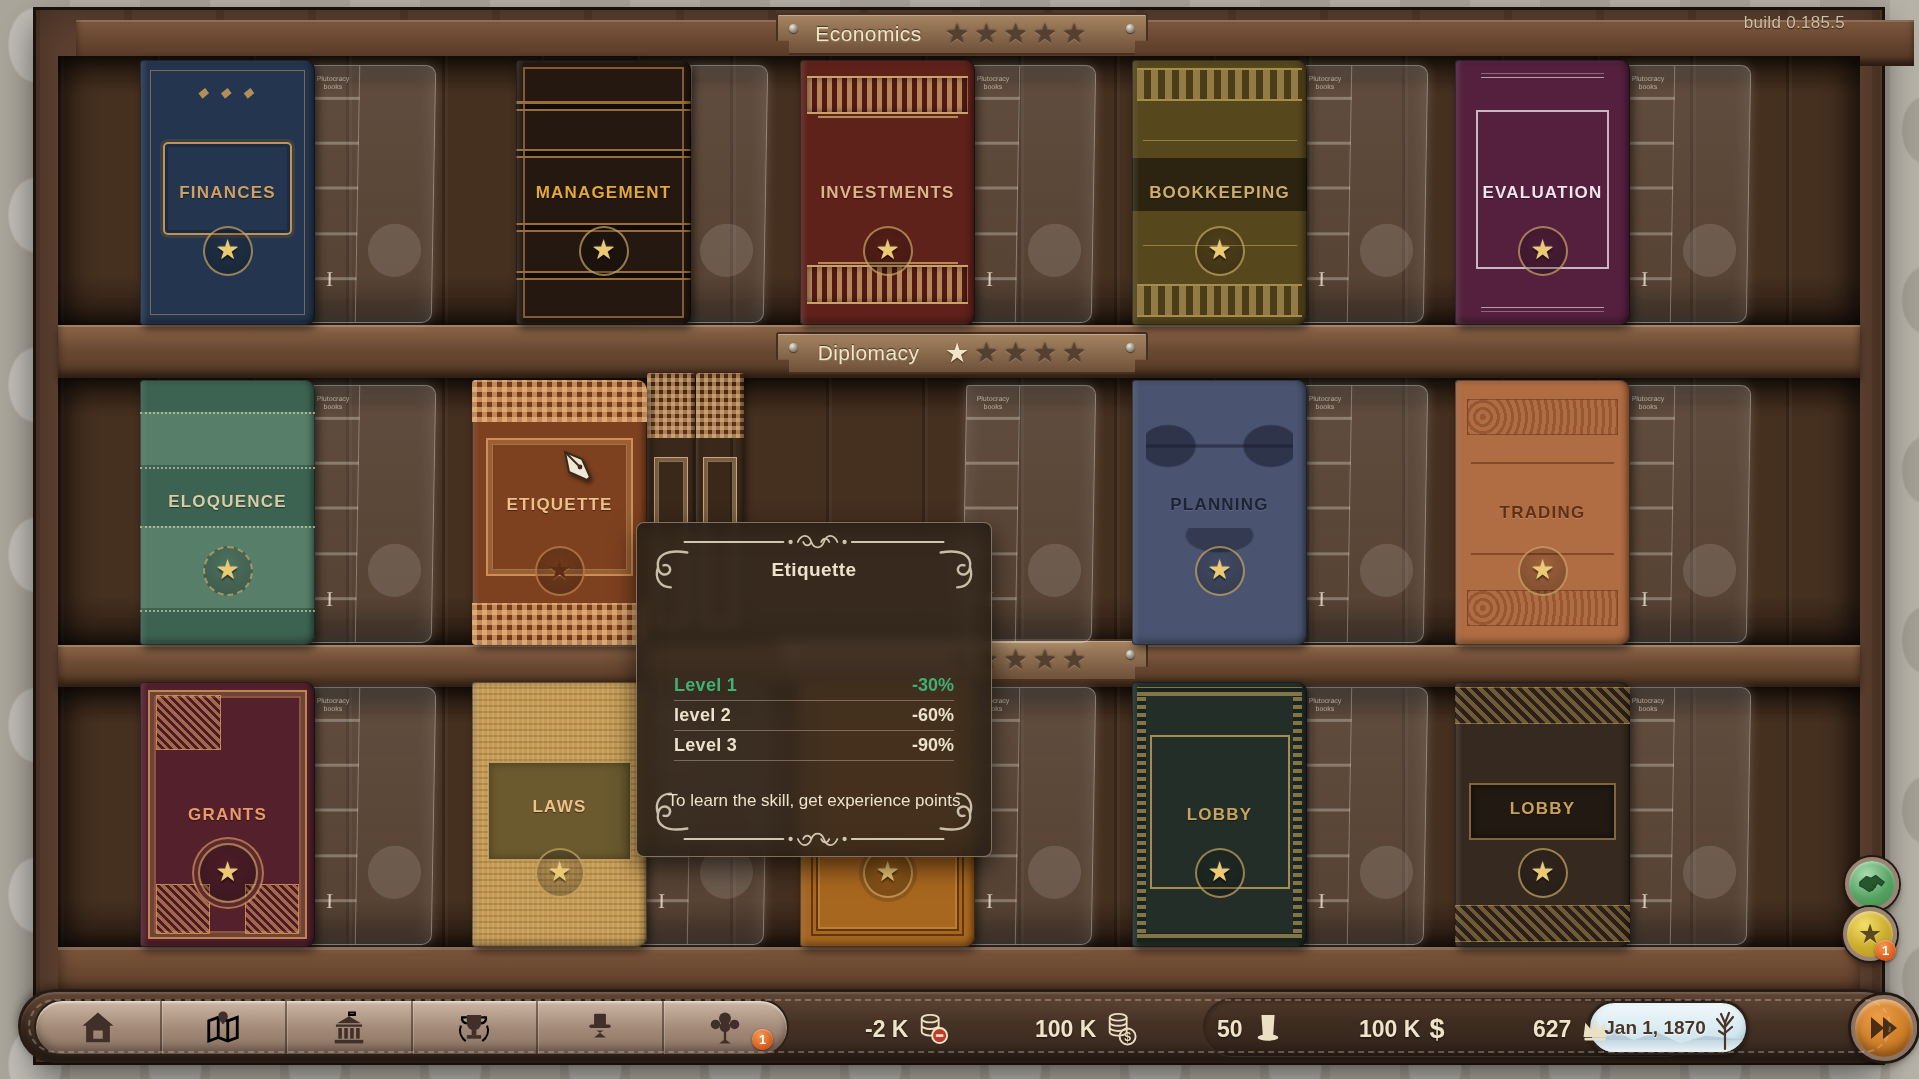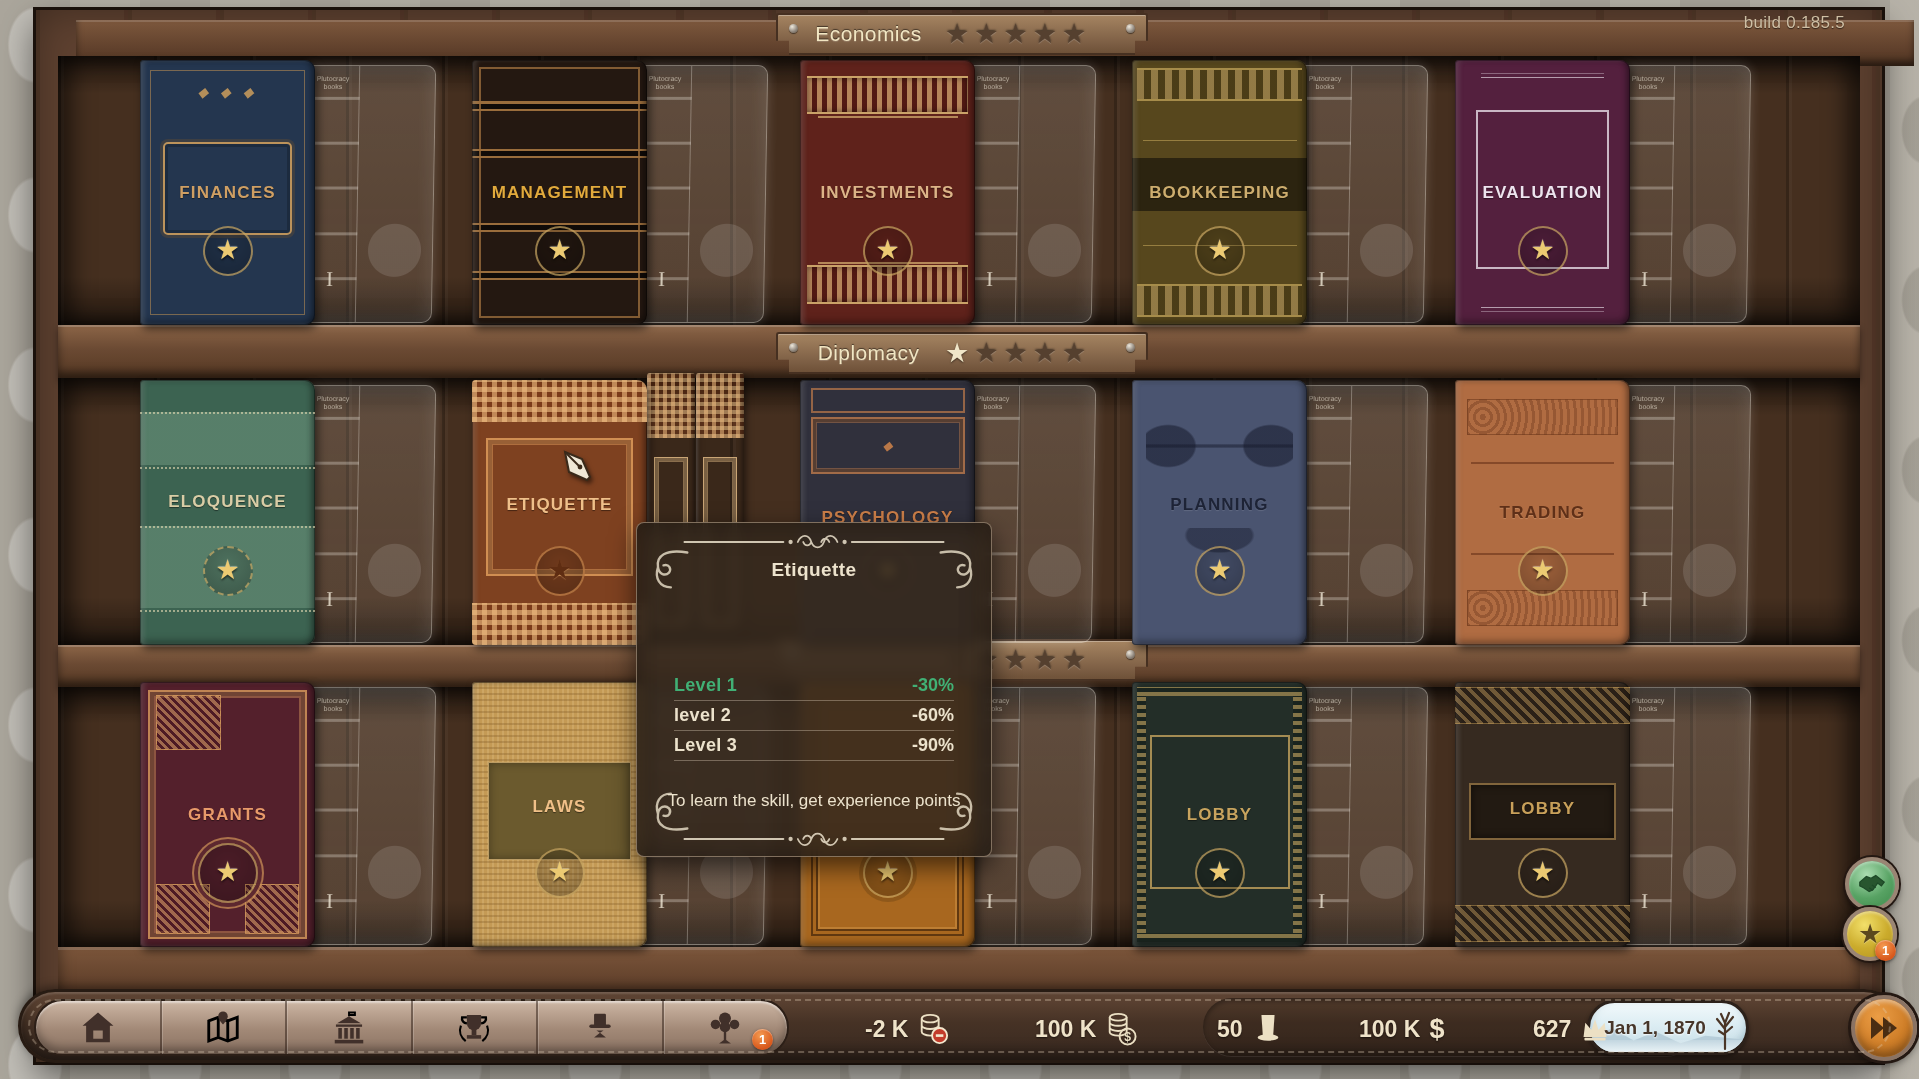--- a/index.html
+++ b/index.html
@@ -74,21 +74,21 @@
   
   .finances .d.fr{inset:10px;border:1px solid rgba(193,146,84,.55);}
   .finances .d.plate{left:13%;top:31%;right:13%;bottom:34%;border:2px solid rgba(205,157,92,.9);border-radius:5px;
     box-shadow:inset 0 0 0 3px rgba(0,0,0,.2), 0 0 0 3px rgba(110,80,45,.35);}
   .finances .d.ot{top:9%;left:0;right:0;text-align:center;color:rgba(205,157,92,.85);font-size:14px;letter-spacing:4px;}
   .finances .d.ot::before{content:"◆ ◆ ◆";}
   .management{background-image:
      linear-gradient(rgba(0,0,0,0) 0 15.5%, #9a6d3c 15.5% 16.5%, rgba(0,0,0,.55) 16.5% 18.5%, #9a6d3c 18.5% 19.2%, rgba(0,0,0,0) 19.2%),
      linear-gradient(rgba(0,0,0,0) 0 33.5%, #9a6d3c 33.5% 34.3%, rgba(0,0,0,.55) 34.3% 36.3%, #9a6d3c 36.3% 37%, rgba(0,0,0,0) 37%),
      linear-gradient(rgba(0,0,0,0) 0 61.5%, #9a6d3c 61.5% 62.3%, rgba(0,0,0,.55) 62.3% 64.3%, #9a6d3c 64.3% 65%, rgba(0,0,0,0) 65%),
-     linear-gradient(rgba(0,0,0,0) 0 79.5%, #9a6d3c 79.5% 80.3%, rgba(0,0,0,.55) 80.3% 82.3%, #9a6d3c 82.3% 83%, rgba(0,0,0,0) 83%);}
+     linear-gradient(rgba(0,0,0,0) 0 79.5%, #9a6d3c 79.5% 80.3%, rgba(0,0,0,.55) 80.3% 82.3%, #9a6d3c 82.3% 83%, rgba(0,0,0,0) 83%); margin-left: 44px;}
   .management .d.fr{inset:7px;border:2px solid rgba(154,109,60,.8);}
   .management .btitle{color:#e2aa3c;}
   .investments .d.bt,.investments .d.bb{left:4%;right:4%;height:13%;
     background:repeating-linear-gradient(90deg, rgba(228,186,124,.65) 0 5px, rgba(70,16,12,.5) 5px 10px);
     border-top:2px solid #caa268;border-bottom:2px solid #caa268;box-shadow:inset 0 0 6px rgba(0,0,0,.5);}
   .investments .d.bt{top:6%}.investments .d.bb{bottom:8%}
   .investments .d.ot{top:21%;left:10%;right:10%;border-bottom:2px solid rgba(202,162,104,.8);height:0;}
   .investments .d.ob{bottom:23%;left:10%;right:10%;border-top:2px solid rgba(202,162,104,.8);height:0;}
   .investments .btitle{color:#dcb488;}
   .bookkeeping{background-image:linear-gradient(rgba(0,0,0,0) 0 37%, #2c2410 37% 57%, rgba(0,0,0,0) 57%);}
@@ -499,28 +499,20 @@
     </div>
   </div>
   <div class="slot r2 c3">
     <div class="ghost">
         <div class="g-spine">
           <span class="g-label">Plutocracy books</span>
           <span class="g-num">I</span>
         </div>
         <div class="g-face"></div>
       </div>
-    <div class="cover psychology" style="background-color: rgb(48, 48, 60);">
-      <i class="d bt"></i>
-        <i class="d plate"></i>
-      <div class="btitle">PSYCHOLOGY</div>
-      <div class="emblem">
-          <span>★</span>
-        </div>
-    </div>
   </div>
   <div class="slot r2 c4">
     <div class="ghost">
         <div class="g-spine">
           <span class="g-label">Plutocracy books</span>
           <span class="g-num">I</span>
         </div>
         <div class="g-face"></div>
       </div>
     <div class="cover planning" style="background-color: rgb(74, 84, 112);">

